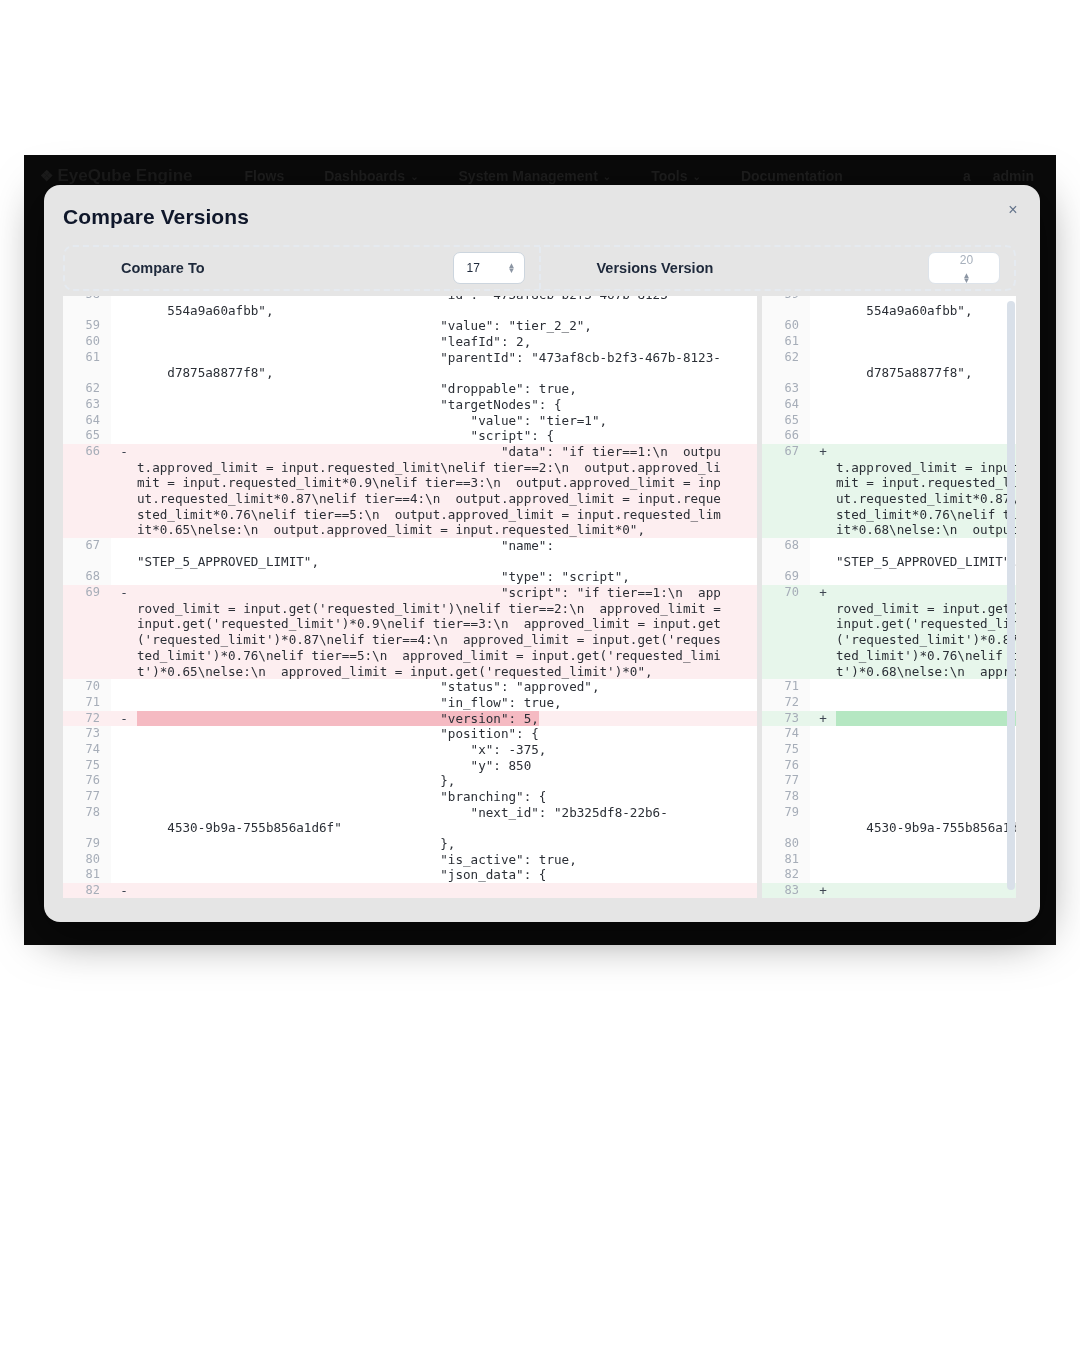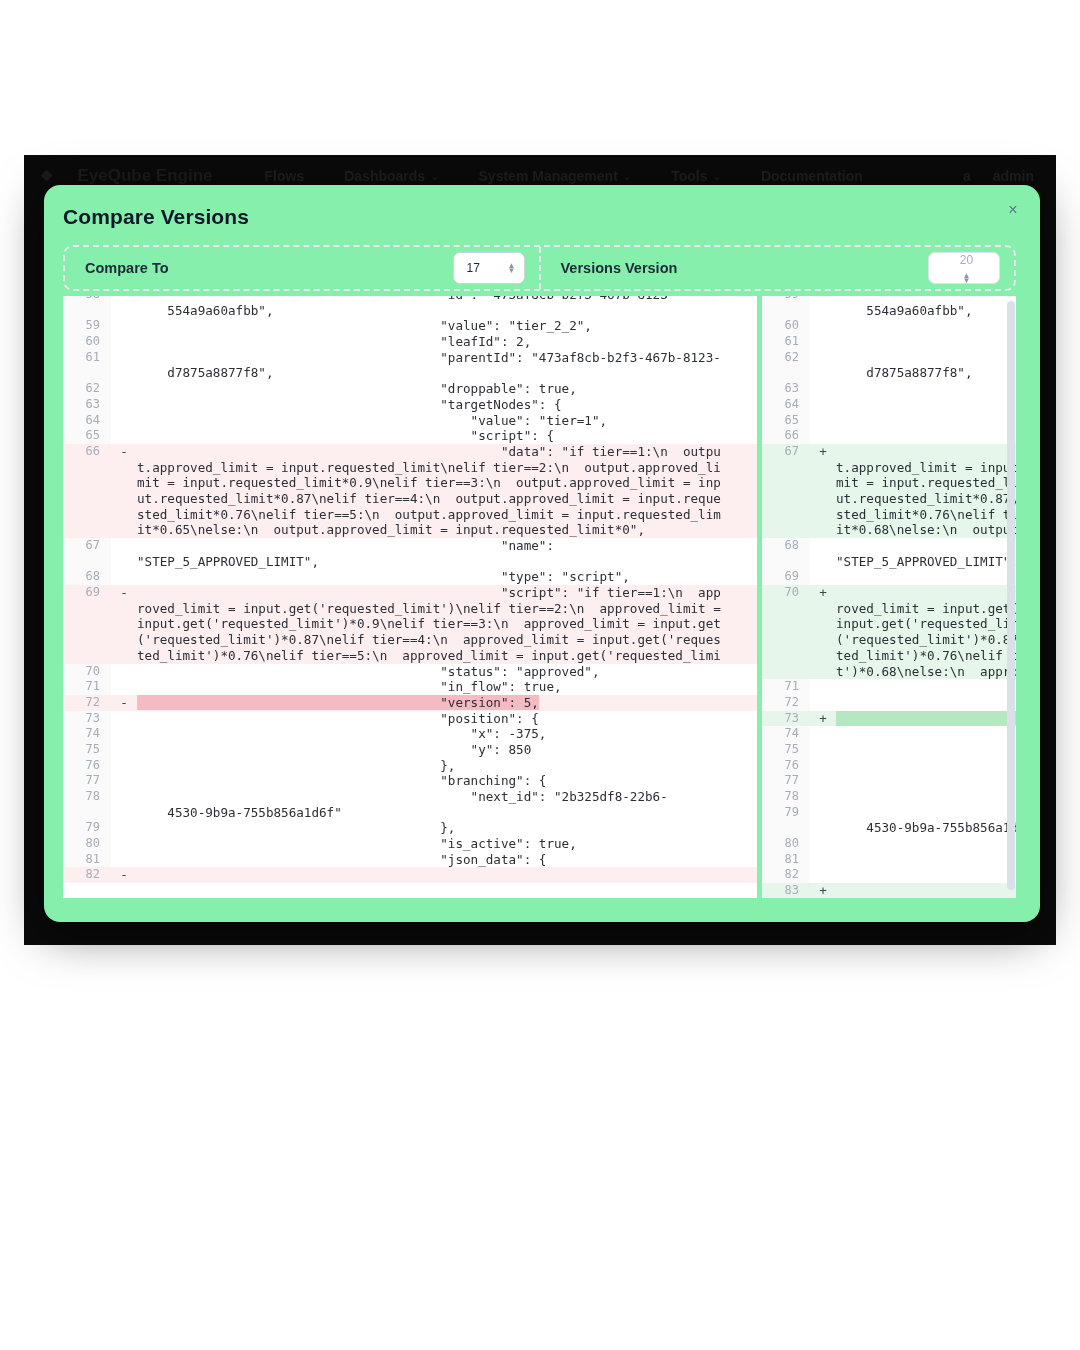--- a/index.html
+++ b/index.html
@@ -4,37 +4,37 @@
 <style>
   * { margin:0; padding:0; box-sizing:border-box; }
   html,body { width:1080px; height:1350px; background:#ffffff; font-family:"Liberation Sans", sans-serif; }
   .stage { position:relative; width:1080px; height:1350px; overflow:hidden; background:#ffffff; }
 
   
   .backdrop { position:absolute; left:24px; top:155px; width:1032px; height:790px; background:#0a0a0a; }
 
   
   .navbar { position:absolute; left:0; top:4px; width:100%; height:34px; display:flex; align-items:center; color:#212121; }
-  .brand { display:flex; align-items:center; gap:24px; margin-left:16px; font-weight:bold; font-size:17px; color:#1c1c1c; }
+  .brand { display:flex; align-items:center; gap:4px; margin-left:16px; font-weight:bold; font-size:17px; color:#1c1c1c; }
   .brand-glyph { font-size:15px; color:#1c1c1c; }
   .nav-items { display:flex; gap:40px; margin-left:52px; font-size:14px; font-weight:600; color:#1f1f1f; }
   .nav-item { display:flex; align-items:center; gap:5px; cursor:pointer; }
   .nav-caret { font-size:10px; color:#1f1f1f; }
   .nav-right { position:absolute; right:22px; display:flex; align-items:center; gap:22px; font-size:14px; font-weight:600; color:#1f1f1f; }
 
   
-  .modal { position:absolute; left:44px; top:185px; width:996px; height:737px; background:#86efac; border-radius:16px; box-shadow:0 12px 48px rgba(0,0,0,0.55); overflow:hidden; }
+  .modal { position:absolute; left:44px; top:185px; width:996px; height:737px; background:#e5e5e5; border-radius:16px; box-shadow:0 12px 48px rgba(0,0,0,0.55); overflow:hidden; }
   .modal-title { position:absolute; left:19px; top:20px; font-size:21px; font-weight:800; color:#0f172a; letter-spacing:0.1px; }
   .modal-close { position:absolute; right:16px; top:14px; width:22px; height:22px; font-size:16px; color:#64748b; display:flex; align-items:center; justify-content:center; cursor:pointer; }
 
   
   .controls { position:absolute; left:19px; top:60px; width:953px; height:46px; border:2px dashed #e5eaf0; border-radius:10px; display:flex; }
   .ctrl-cell { flex:1; display:flex; align-items:center; justify-content:space-between; padding:0 14px 0 20px; }
   .ctrl-cell + .ctrl-cell { border-left:2px dashed #e5eaf0; }
-  .ctrl-label { font-size:14.5px; font-weight:600; color:#1e293b; }
+  .ctrl-label { font-size:14.5px; font-weight:600; color:#1e293b;margin-left:36px; }
   .select { width:72px; height:32px; border:1px solid #ccd5de; border-radius:7px; display:flex; align-items:center; background:#ffffff; padding:0 8px 0 13px; cursor:pointer; }
   .select .val { flex:1; font-size:12px; color:#1e293b; }
   .select .chev { display:flex; flex-direction:column; line-height:5px; font-size:8px; color:#8b95a3; }
   .select.disabled { border-color:#dde3ea;flex-direction:column; }
   .select.disabled .val { color:#a7b0bc; }
 
   
   .diff-wrap { position:absolute; left:19px; top:111px; width:953px; height:602px; overflow:hidden; }
   .diff-panes { display:flex; gap:5px; margin-top:-9px; }
   .pane { background:#ffffff; }
@@ -240,20 +240,25 @@
               <div class="row removed">
                 <div class="num"></div>
                 <div class="sign"></div>
                 <div class="code solid-rem">('requested_limit')*0.87\nelif tier==4:\n  approved_limit = input.get('reques</div>
               </div>
               <div class="row removed">
                 <div class="num"></div>
                 <div class="sign"></div>
                 <div class="code solid-rem">ted_limit')*0.76\nelif tier==5:\n  approved_limit = input.get('requested_limi</div>
               </div>
+              <div class="row removed">
+                <div class="num"></div>
+                <div class="sign"></div>
+                <div class="code solid-rem">t')*0.65\nelse:\n  approved_limit = input.get('requested_limit')*0",</div>
+              </div>
               <div class="row">
                 <div class="num">70</div>
                 <div class="sign"></div>
                 <div class="code">                                        "status": "approved",</div>
               </div>
               <div class="row">
                 <div class="num">71</div>
                 <div class="sign"></div>
                 <div class="code">                                        "in_flow": true,</div>
               </div>

